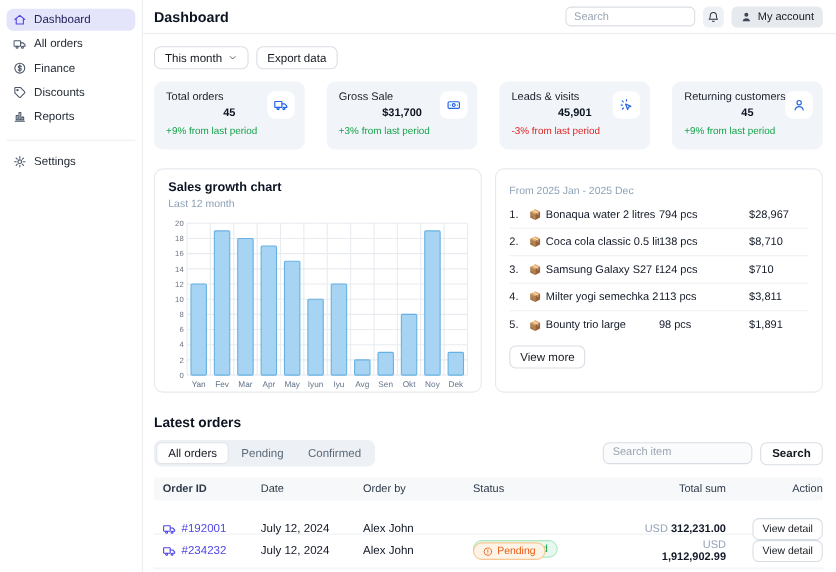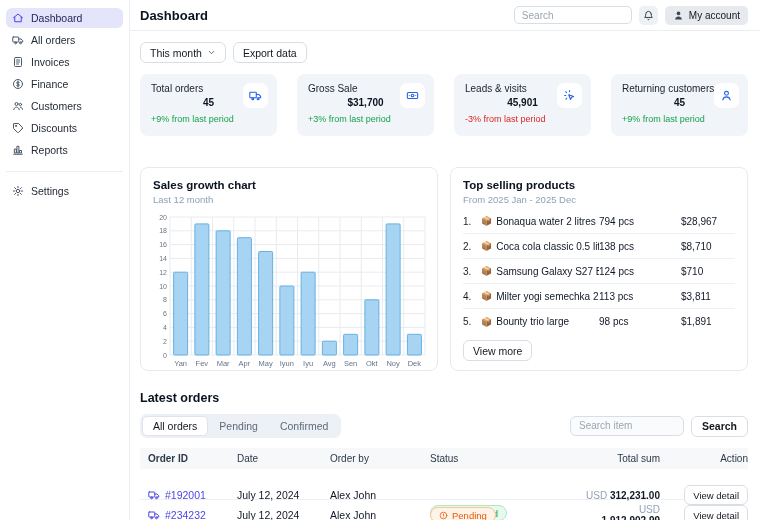--- a/index.html
+++ b/index.html
@@ -49,21 +49,21 @@
   .cards { display:flex; gap:20px; margin-top:11px; }
   .card { flex:1; background:#f1f4f8; border-radius:8px; height:62px; padding:9px 11px; position:relative; }
   .card-label { font-size:10px; color:#1a202a; }
   .card-value { font-size:10px; font-weight:bold; margin-top:3px;text-align:center; }
   .card-delta { font-size:9px; margin-top:6px; }
   .card-icon { position:absolute; top:9px; right:9px; width:25px; height:25px; background:#fff; border-radius:7px;
     display:flex; align-items:center; justify-content:center; color:#2563eb; }
   .card-icon svg { width:13px; height:13px; }
 
   
-  .panels { display:flex; gap:12px; margin-top:31px;align-items:flex-end; }
+  .panels { display:flex; gap:12px; margin-top:17px;align-items:flex-end; }
   .panel { background:#fff; border:1px solid #e6eaee; border-radius:8px; height:204px; }
   .chart-panel { width:298px; padding:11px 12px; }
   .products-panel { flex:1; padding:11px 12px 0 12px; }
   .panel-title { font-size:11.5px; font-weight:bold; }
   .panel-subtitle { font-size:9.5px; color:#8da1b5; margin-top:3px; }
   .chart-wrap { margin-top:6px; }
 
   .products-list { margin-top:4px; }
   .product-row { display:grid; grid-template-columns:18px 118px 82px 1fr; align-items:center; height:25px;
     border-bottom:1px solid #eef1f4; font-size:10px; color:#111827; }
@@ -73,21 +73,21 @@
   .product-emoji { font-size:9px; }
   .view-more-btn { margin-top:6px; }
 
   
   .section-title { font-size:12.5px; font-weight:bold; margin-top:20px; }
   .orders-controls { display:flex; align-items:center; margin-top:9px; }
   .tabs { background:#edf0f4; border-radius:7px; padding:2px; display:inline-flex; }
   .tab { font-size:10.5px; color:#5c6b7a; padding:3px 10px; border-radius:5px; border:1px solid transparent; cursor:pointer; }
   .tab.active { background:#fff; color:#14181f; border-color:#e0e4e9; }
   .orders-search { margin-left:auto; display:flex; gap:7px; }
-  .search-item-input { width:114px; height:20px; border:1px solid #d9dee5; border-radius:6px; font-size:10px;
+  .search-item-input { width:136px; height:20px; border:1px solid #d9dee5; border-radius:6px; font-size:10px;
     padding:0 8px; background:#fafbfc; outline:none; font-family:inherit; }
   .search-btn { background:#fff; border:1px solid #d9dee5; border-radius:6px; height:21px; padding:0 10px;
     font-size:10.5px; font-weight:bold; color:#14181f; cursor:pointer; font-family:inherit; }
 
   .orders-table { margin-top:10px; }
   .t-grid { display:grid; grid-template-columns:97px 93px 100px 150px 1fr 88px; align-items:center; }
   .t-head { background:#f6f8fa; height:21px; border-radius:2px; font-size:10px; color:#2c3a49; }
   .t-head .cell:first-child { padding-left:8px;font-weight:bold; }
   .cell.right { text-align:right; }
   .order-row { height:31px; border-bottom:1px solid #eef1f4; font-size:10.5px; color:#111827; }
@@ -130,46 +130,26 @@
               <path d="M13.5 10h4.5l3.5 3.5V16h-3.5"></path>
               <circle cx="7" cy="17.8" r="1.8"></circle>
               <circle cx="16.8" cy="17.8" r="1.8"></circle>
             </svg>
           </span>
           <span>All orders</span>
         </div>
         <div class="nav-item">
           <span class="ic" style="display: flex;">
             <svg viewBox="0 0 24 24" fill="none" stroke="currentColor" stroke-width="2" stroke-linecap="round" stroke-linejoin="round" width="100%" height="100%">
-              <rect x="5" y="3" width="14" height="18" rx="2"></rect>
-              <path d="M9 8h6M9 12h6M9 16h4"></path>
-            </svg>
-          </span>
-          <span>Invoices</span>
-        </div>
-        <div class="nav-item">
-          <span class="ic" style="display: flex;">
-            <svg viewBox="0 0 24 24" fill="none" stroke="currentColor" stroke-width="2" stroke-linecap="round" stroke-linejoin="round" width="100%" height="100%">
               <circle cx="12" cy="12" r="9"></circle>
               <path d="M14.8 9.3c-.5-1-1.6-1.5-2.8-1.5-1.6 0-2.8 1-2.8 2.1s1.2 1.8 2.8 2.1c1.6.3 2.8 1 2.8 2.1s-1.2 2.1-2.8 2.1c-1.2 0-2.3-.5-2.8-1.5"></path>
               <path d="M12 6v12"></path>
             </svg>
           </span>
           <span>Finance</span>
-        </div>
-        <div class="nav-item">
-          <span class="ic" style="display: flex;">
-            <svg viewBox="0 0 24 24" fill="none" stroke="currentColor" stroke-width="2" stroke-linecap="round" stroke-linejoin="round" width="100%" height="100%">
-              <circle cx="9" cy="8" r="3"></circle>
-              <path d="M3.5 19.5c.6-3.2 2.7-5.2 5.5-5.2s4.9 2 5.5 5.2"></path>
-              <circle cx="16.8" cy="9" r="2.4"></circle>
-              <path d="M16.8 14.3c2.3.4 3.8 2 4.3 4.4"></path>
-            </svg>
-          </span>
-          <span>Customers</span>
         </div>
         <div class="nav-item">
           <span class="ic" style="display: flex;">
             <svg viewBox="0 0 24 24" fill="none" stroke="currentColor" stroke-width="2" stroke-linecap="round" stroke-linejoin="round" width="100%" height="100%">
               <path d="M20.6 13.4 13.4 20.6a2 2 0 0 1-2.8 0L3 13V4a1 1 0 0 1 1-1h9l7.6 7.6a2 2 0 0 1 0 2.8Z"></path>
               <circle cx="7.8" cy="7.8" r="1.2"></circle>
             </svg>
           </span>
           <span>Discounts</span>
         </div>
@@ -359,21 +339,20 @@
                 <text class="xaxis-text" x="155.125" y="155" text-anchor="middle">Iyu</text>
                 <text class="xaxis-text" x="176.375" y="155" text-anchor="middle">Avg</text>
                 <text class="xaxis-text" x="197.625" y="155" text-anchor="middle">Sen</text>
                 <text class="xaxis-text" x="218.875" y="155" text-anchor="middle">Okt</text>
                 <text class="xaxis-text" x="240.125" y="155" text-anchor="middle">Noy</text>
                 <text class="xaxis-text" x="261.375" y="155" text-anchor="middle">Dek</text>
               </svg></div>
         </div>
 
         <div class="panel products-panel">
-          <div class="panel-title">Top selling products</div>
           <div class="panel-subtitle">From 2025 Jan - 2025 Dec</div>
           <div class="products-list">
               <div class="product-row">
                 <span class="product-rank">1.</span>
                 <span class="product-name">
                   <span class="product-emoji">📦</span>
                   <span>Bonaqua water 2 litres</span>
                 </span>
                 <span>794 pcs</span>
                 <span>$28,967</span>

